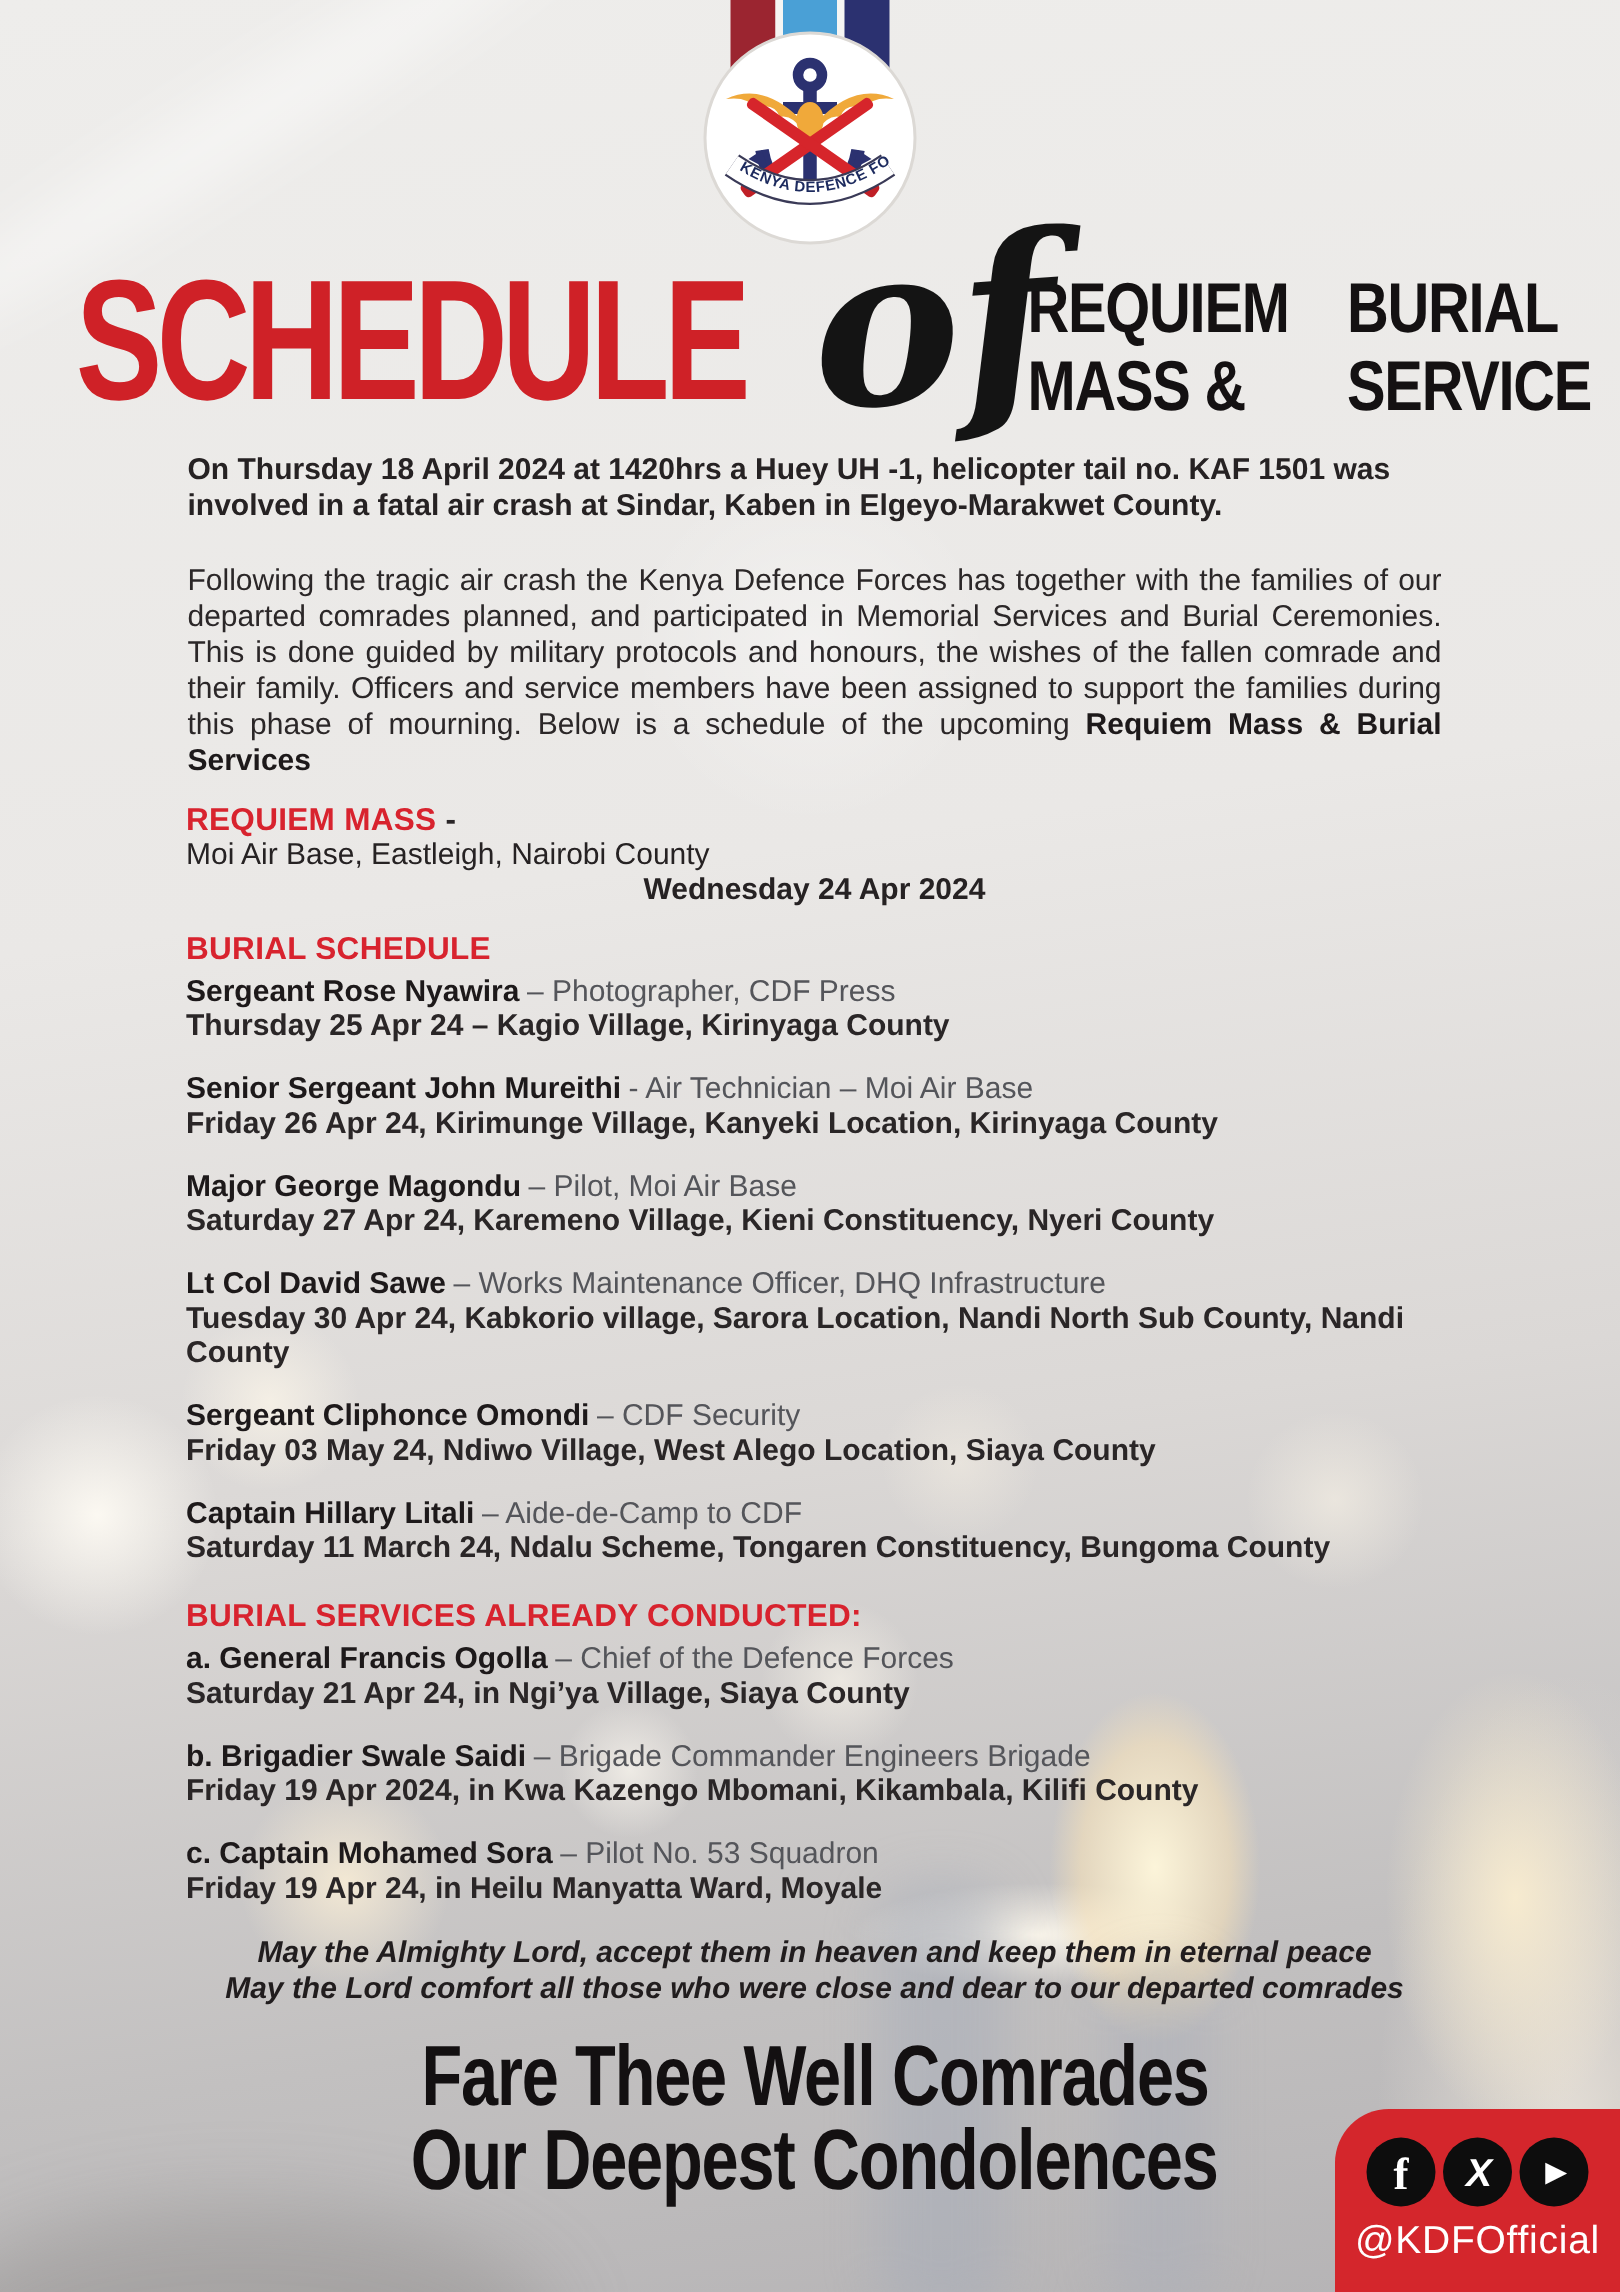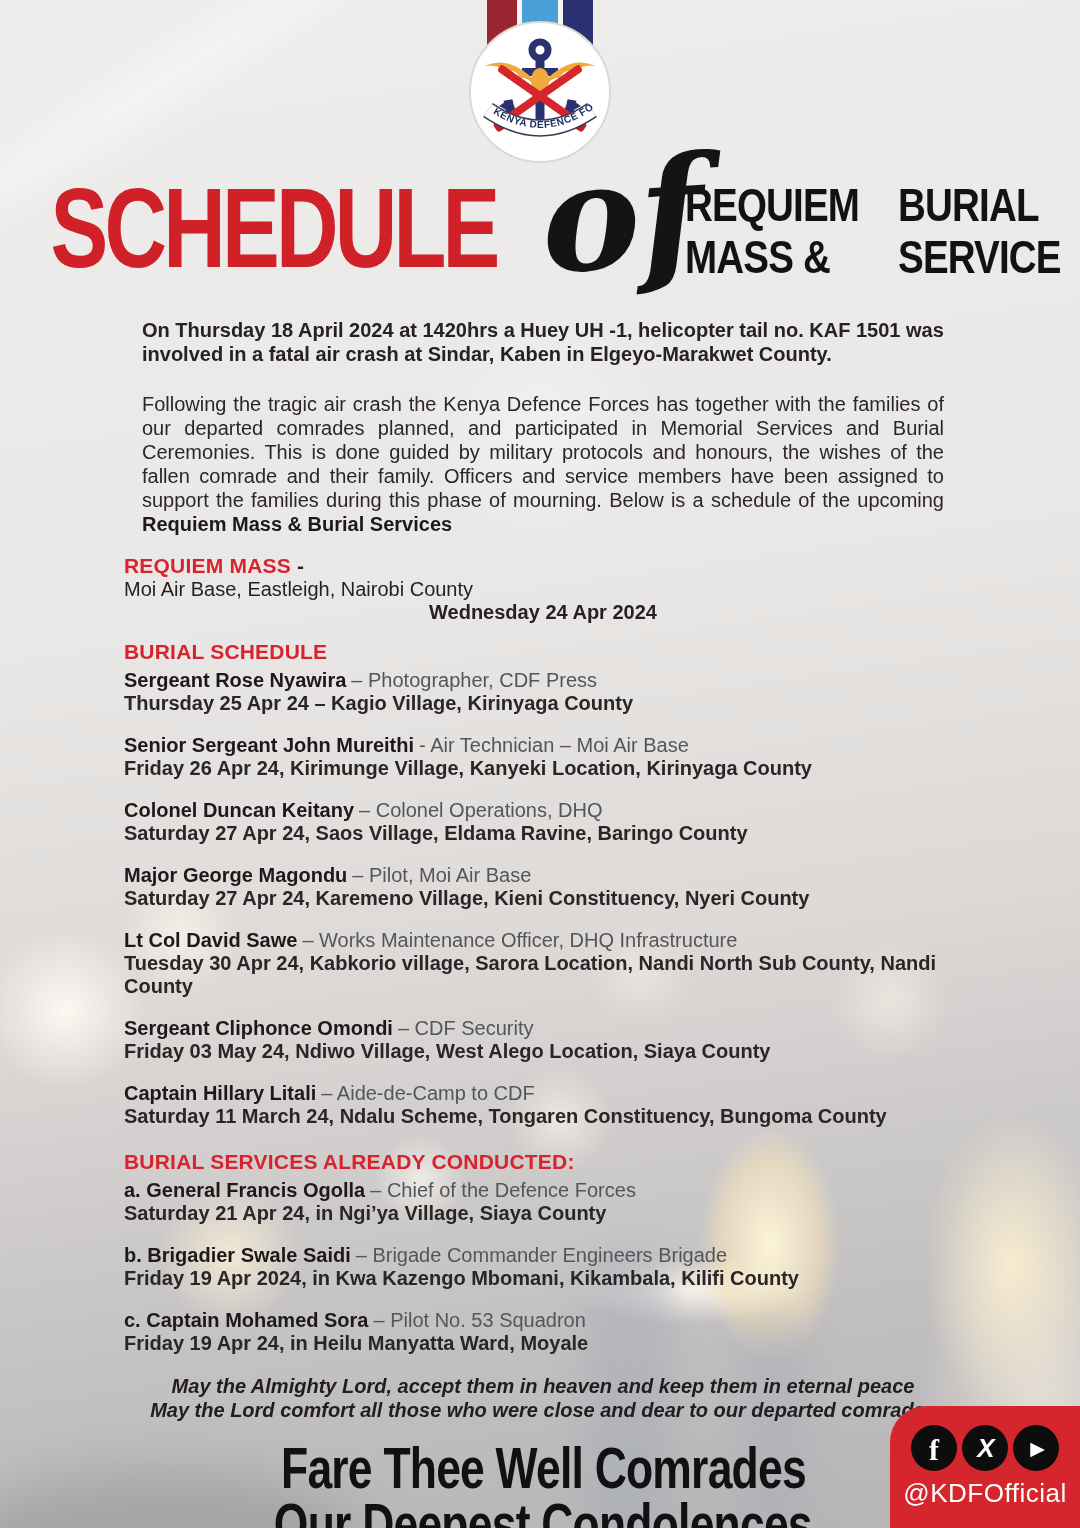--- a/index.html
+++ b/index.html
@@ -34,21 +34,21 @@
 
   
   .title{position:absolute;left:0;right:4px;top:158px;height:140px;display:flex;justify-content:center;align-items:center;}
   .t-schedule{display:inline-block;font-size:114px;font-weight:900;letter-spacing:-5px;transform:scaleX(.76);transform-origin:center;line-height:1;}
   .t-of{font-family:"DejaVu Serif","Liberation Serif",serif;font-style:italic;font-weight:bold;font-size:148px;line-height:.8;margin:-26px -14px 0 -26px;z-index:2;color:#141414;transform:rotate(-4deg);}
   .t-right{display:flex;flex-direction:row;margin-left:-4px;margin-top:6px;}
   .t-right span{display:inline-block;font-size:47px;font-weight:900;line-height:1.1;letter-spacing:-1px;transform:scaleX(.82);transform-origin:left center;color:#141112;}
 
   
   .content{position:absolute;left:124px;top:300px;width:838px;}
-  .content p{margin:18px;font-size:20px;line-height:24px;}
+  .content p{margin:1px;font-size:20px;line-height:24px;}
   .p1{font-weight:700;color:#262223;}
   .p2{margin-top:26px !important;text-align:justify;color:#2b2728;}
   .p2 strong{font-weight:800;color:#1d191a;}
   .sec-head{font-size:21px;font-weight:800;letter-spacing:.2px;margin-top:16px;line-height:24px;}
   .sec-head .red{color:#d8232e;}
   .sec-head .dash{color:#2a2627;font-weight:700;}
   .plain-line{font-size:20px;line-height:23px;color:#262223;}
   .entries{margin-top:5px;}
   .entry{margin-bottom:19px;}
   .entry .l1{font-size:20px;line-height:23px;}
@@ -146,24 +146,20 @@
     <div class="entries">
       <div class="entry">
         <div class="l1"><span class="name">Sergeant Rose Nyawira</span><span class="role">– Photographer, CDF Press</span></div>
         <div class="l2">Thursday 25 Apr 24 – Kagio Village, Kirinyaga County</div>
       </div>
       <div class="entry">
         <div class="l1"><span class="name">Senior Sergeant John Mureithi</span><span class="role">- Air Technician – Moi Air Base</span></div>
         <div class="l2">Friday 26 Apr 24, Kirimunge Village, Kanyeki Location, Kirinyaga County</div>
       </div>
       <div class="entry">
-        <div class="l1"><span class="name">Colonel Duncan Keitany</span><span class="role">– Colonel Operations, DHQ</span></div>
-        <div class="l2">Saturday 27 Apr 24, Saos Village, Eldama Ravine, Baringo County</div>
-      </div>
-      <div class="entry">
         <div class="l1"><span class="name">Major George Magondu</span><span class="role">– Pilot, Moi Air Base</span></div>
         <div class="l2">Saturday 27 Apr 24, Karemeno Village, Kieni Constituency, Nyeri County</div>
       </div>
       <div class="entry">
         <div class="l1"><span class="name">Lt Col David Sawe</span><span class="role">– Works Maintenance Officer, DHQ Infrastructure</span></div>
         <div class="l2">Tuesday 30 Apr 24, Kabkorio village, Sarora Location, Nandi North Sub County, Nandi County</div>
       </div>
       <div class="entry">
         <div class="l1"><span class="name">Sergeant Cliphonce Omondi</span><span class="role">– CDF Security</span></div>
         <div class="l2">Friday 03 May 24, Ndiwo Village, West Alego Location, Siaya County</div>

